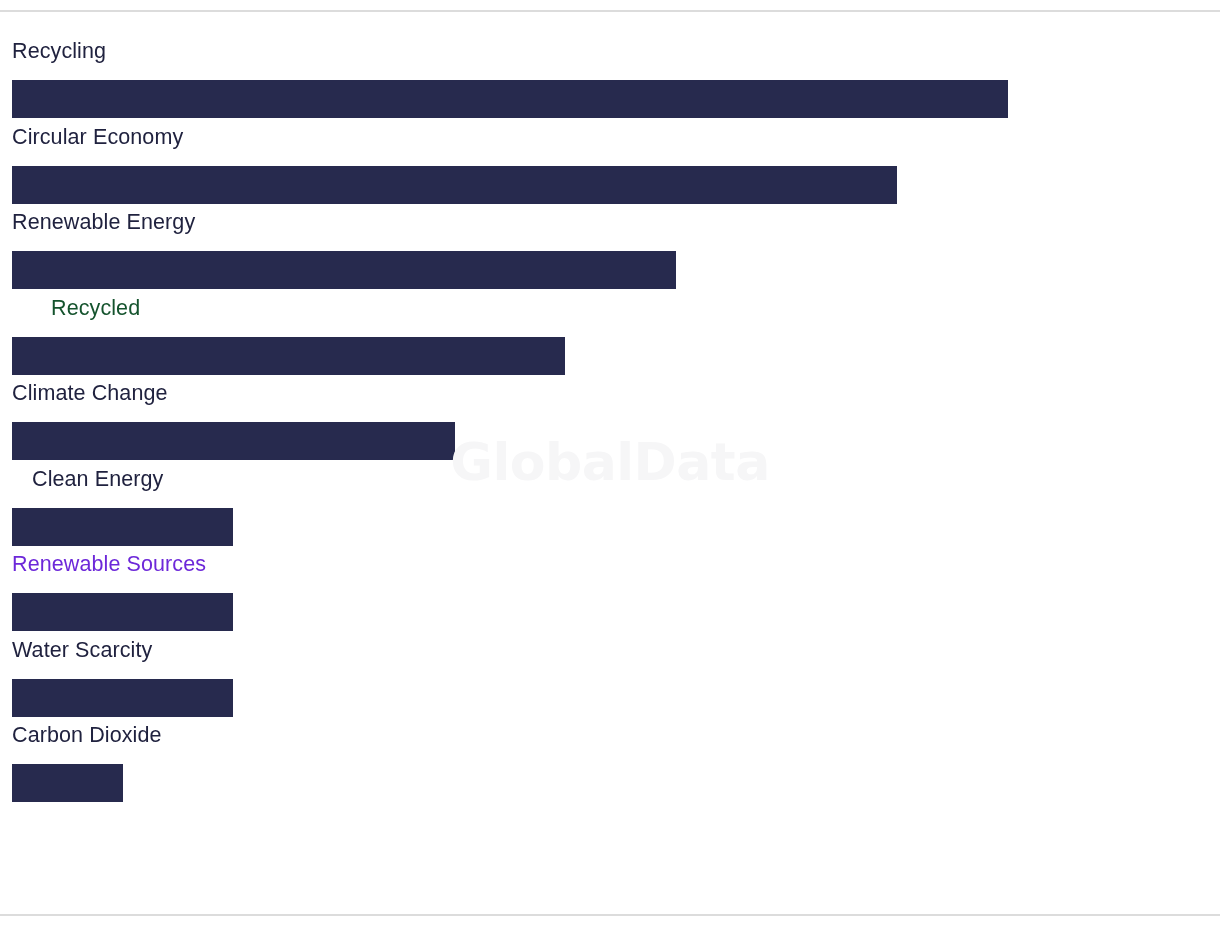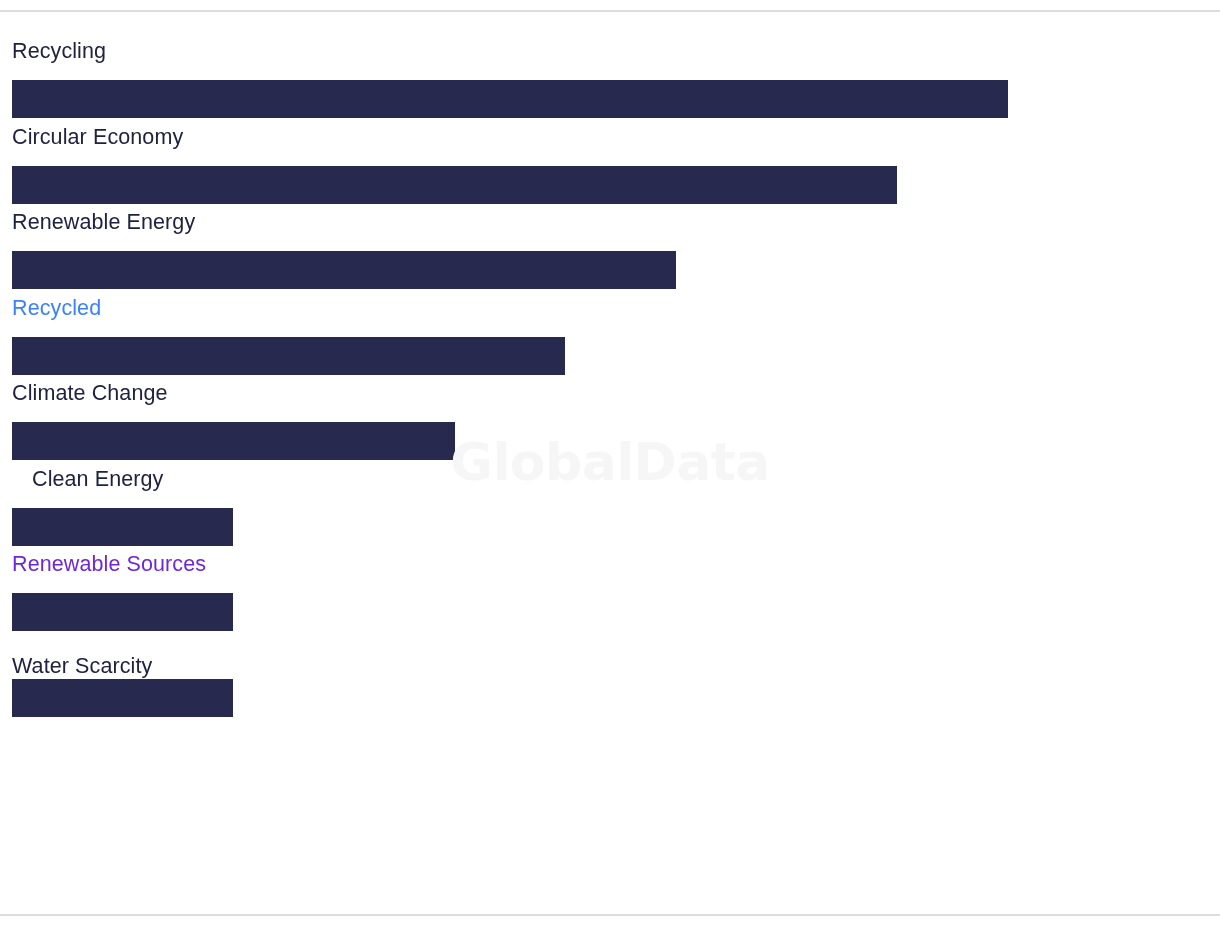--- a/index.html
+++ b/index.html
@@ -108,21 +108,21 @@
     </div>
 
     <div class="bar-row">
       <div class="bar-label" style="color: rgb(32, 34, 63);">Renewable Energy</div>
       <div class="bar-track">
         <div class="bar-fill" style="width: 66.6667%; background: rgb(39, 42, 78);"></div>
       </div>
     </div>
 
     <div class="bar-row">
-      <div class="bar-label" style="color: #3b82f6;">Recycled</div>
+      <div class="bar-label" style="color: #14532d; margin-left: 39px;">Recycled</div>
       <div class="bar-track">
         <div class="bar-fill" style="width: 55.5556%; background: rgb(39, 42, 78);"></div>
       </div>
     </div>
 
     <div class="bar-row">
       <div class="bar-label" style="color: rgb(32, 34, 63);">Climate Change</div>
       <div class="bar-track">
         <div class="bar-fill" style="width: 44.4444%; background: rgb(39, 42, 78);"></div>
       </div>
@@ -136,25 +136,31 @@
     </div>
 
     <div class="bar-row">
       <div class="bar-label" style="color: #6d28d9;">Renewable Sources</div>
       <div class="bar-track">
         <div class="bar-fill" style="width: 22.2222%; background: rgb(39, 42, 78);"></div>
       </div>
     </div>
 
     <div class="bar-row">
-      <div class="bar-label" style="color: rgb(32, 34, 63); margin-top: 16px;">Water Scarcity</div>
+      <div class="bar-label" style="color: rgb(32, 34, 63);">Water Scarcity</div>
       <div class="bar-track">
         <div class="bar-fill" style="width: 22.2222%; background: rgb(39, 42, 78);"></div>
       </div>
     </div>
 
+    <div class="bar-row">
+      <div class="bar-label" style="color: rgb(32, 34, 63);">Carbon Dioxide</div>
+      <div class="bar-track">
+        <div class="bar-fill" style="width: 11.1111%; background: rgb(39, 42, 78);"></div>
+      </div>
+    </div>
 
 
   </div>
 
   <div class="rule bottom" style="background: rgb(220, 220, 220);"></div>
 
 </div>
 
 </body></html>

